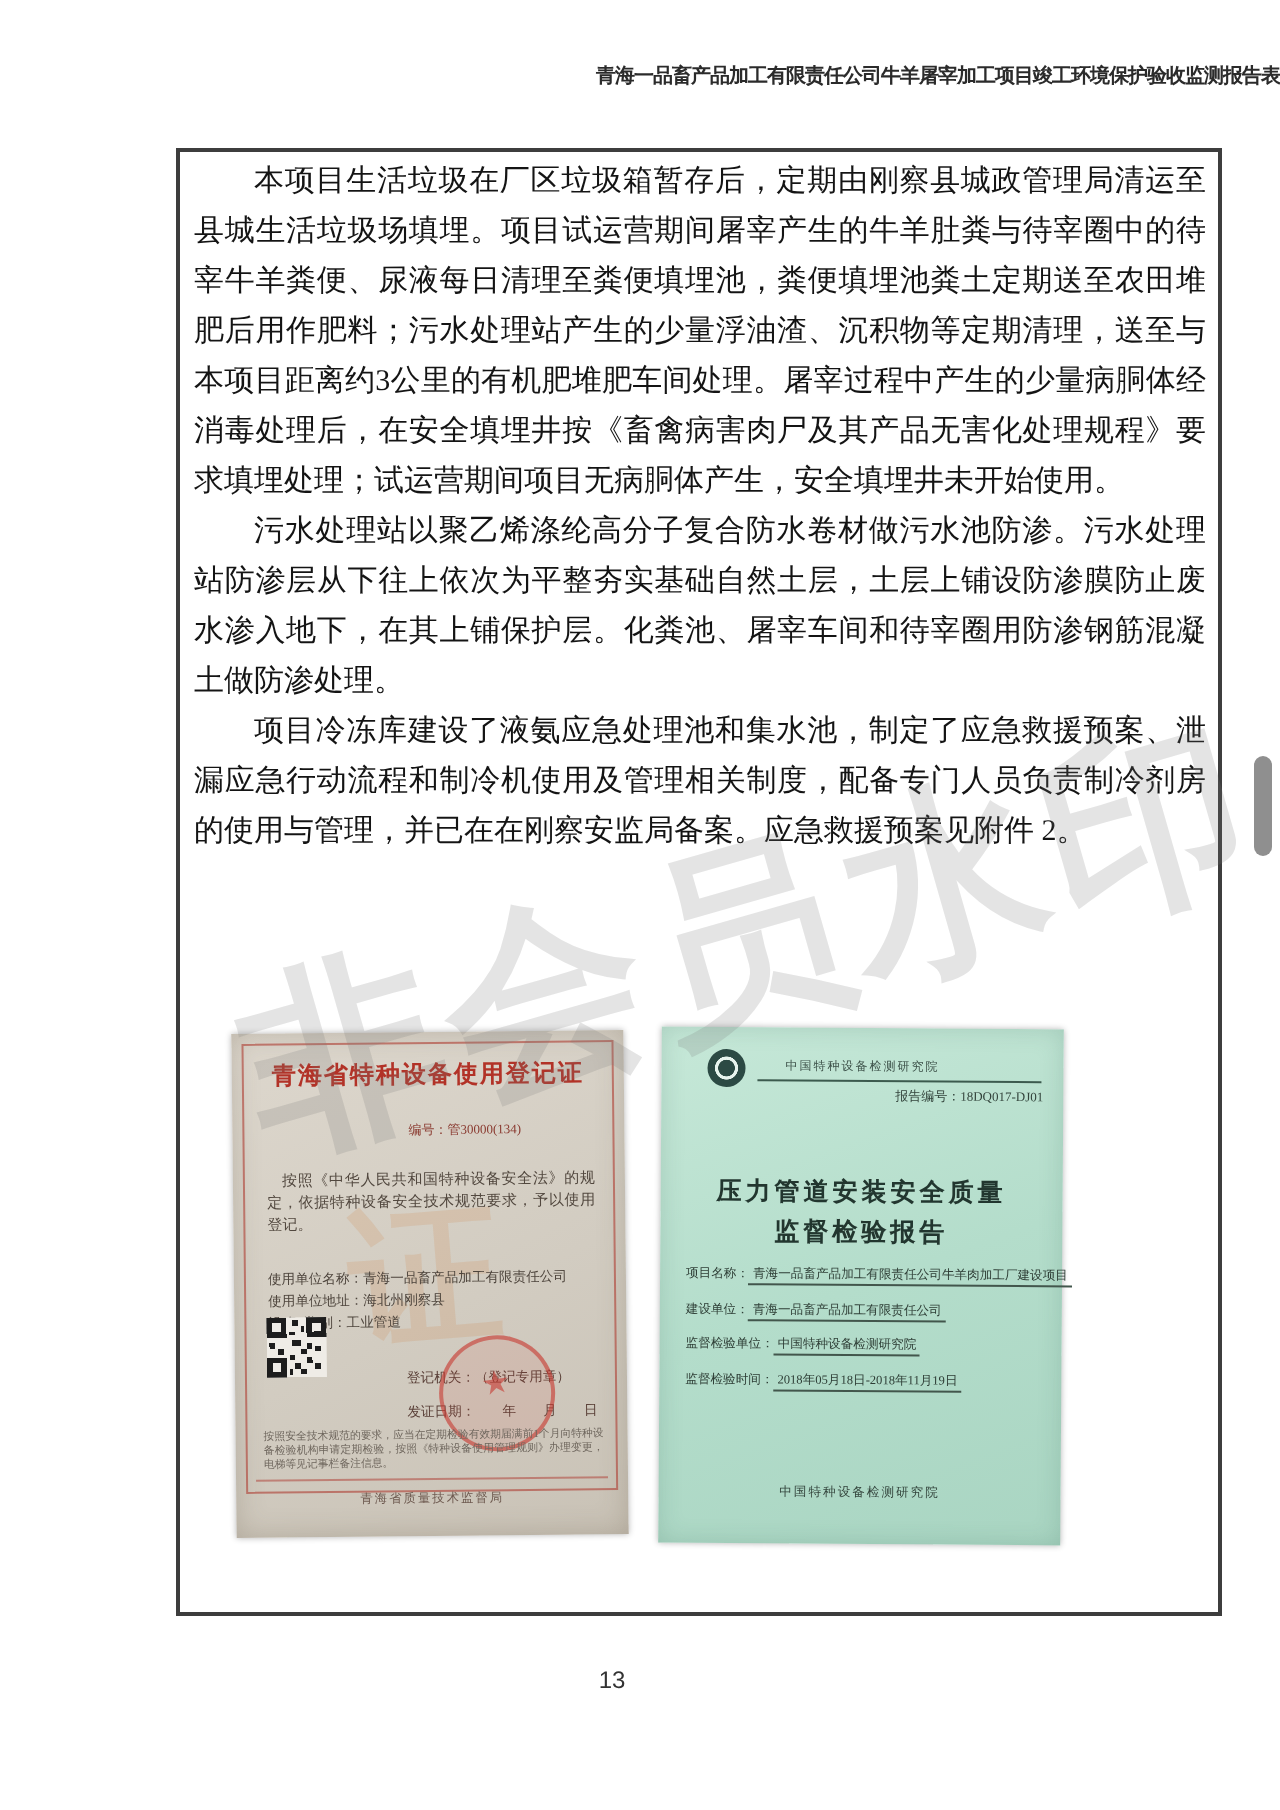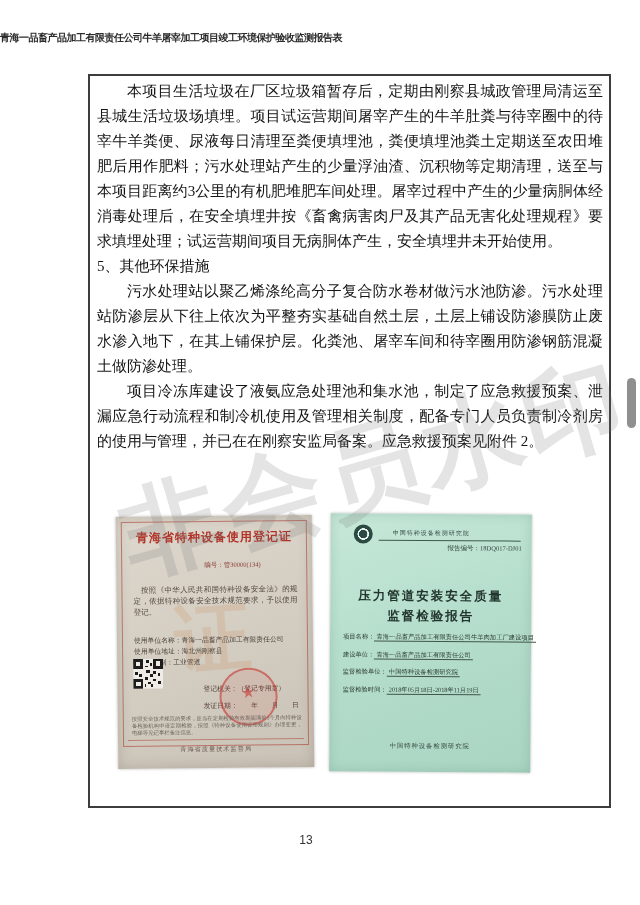--- a/index.html
+++ b/index.html
@@ -5,21 +5,21 @@
   html,body{margin:0;padding:0;}
   body{
     width:640px;height:905px;position:relative;overflow:hidden;
     background:#ffffff;
     font-family:"Liberation Serif","DejaVu Serif",serif;
     color:#1c1c1c;
   }
   
   .doc-header{
     position:absolute;top:31px;left:0;width:640px;
-    text-align:left;font-size:10px;font-weight:bold;
+    text-align:right;font-size:10px;font-weight:bold;
     letter-spacing:-0.5px;color:#2b2b2b;
   }
   
   .doc-table{
     position:absolute;left:88px;top:74px;width:519px;height:730px;
     border:2px solid #3d3d3d;background:#fff;
   }
   .doc-body{
     position:absolute;left:7px;top:3px;width:506px;
     font-size:15px;line-height:25px;text-align:justify;
@@ -132,21 +132,20 @@
   }
 </style>
 </head>
 <body>
 
 <div class="doc-header">青海一品畜产品加工有限责任公司牛羊屠宰加工项目竣工环境保护验收监测报告表</div>
 
 <div class="doc-table">
   <div class="doc-body">
     <p class="p-indent">本项目生活垃圾在厂区垃圾箱暂存后，定期由刚察县城政管理局清运至县城生活垃圾场填埋。项目试运营期间屠宰产生的牛羊肚粪与待宰圈中的待宰牛羊粪便、尿液每日清理至粪便填埋池，粪便填埋池粪土定期送至农田堆肥后用作肥料；污水处理站产生的少量浮油渣、沉积物等定期清理，送至与本项目距离约3公里的有机肥堆肥车间处理。屠宰过程中产生的少量病胴体经消毒处理后，在安全填埋井按《畜禽病害肉尸及其产品无害化处理规程》要求填埋处理；试运营期间项目无病胴体产生，安全填埋井未开始使用。</p>
-    <p class="p-flush">5、其他环保措施</p>
     <p class="p-indent">污水处理站以聚乙烯涤纶高分子复合防水卷材做污水池防渗。污水处理站防渗层从下往上依次为平整夯实基础自然土层，土层上铺设防渗膜防止废水渗入地下，在其上铺保护层。化粪池、屠宰车间和待宰圈用防渗钢筋混凝土做防渗处理。</p>
     <p class="p-indent">项目冷冻库建设了液氨应急处理池和集水池，制定了应急救援预案、泄漏应急行动流程和制冷机使用及管理相关制度，配备专门人员负责制冷剂房的使用与管理，并已在在刚察安监局备案。应急救援预案见附件 2。</p>
   </div>
 </div>
 
 <div class="cert cert-left">
   <div class="frame"></div>
   <div class="cl-cert-wm">证</div>
   <div class="cl-title">青海省特种设备使用登记证</div>
   <div class="cl-number">编号：管30000(134)</div>

